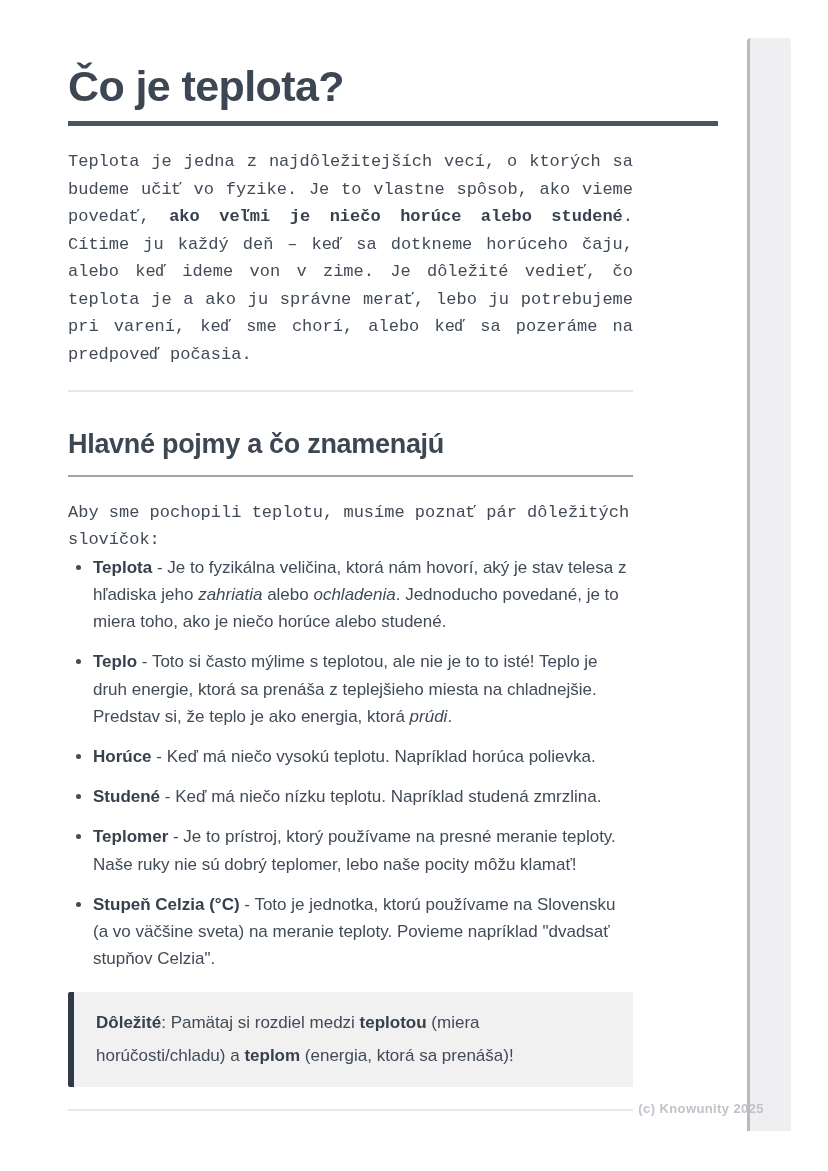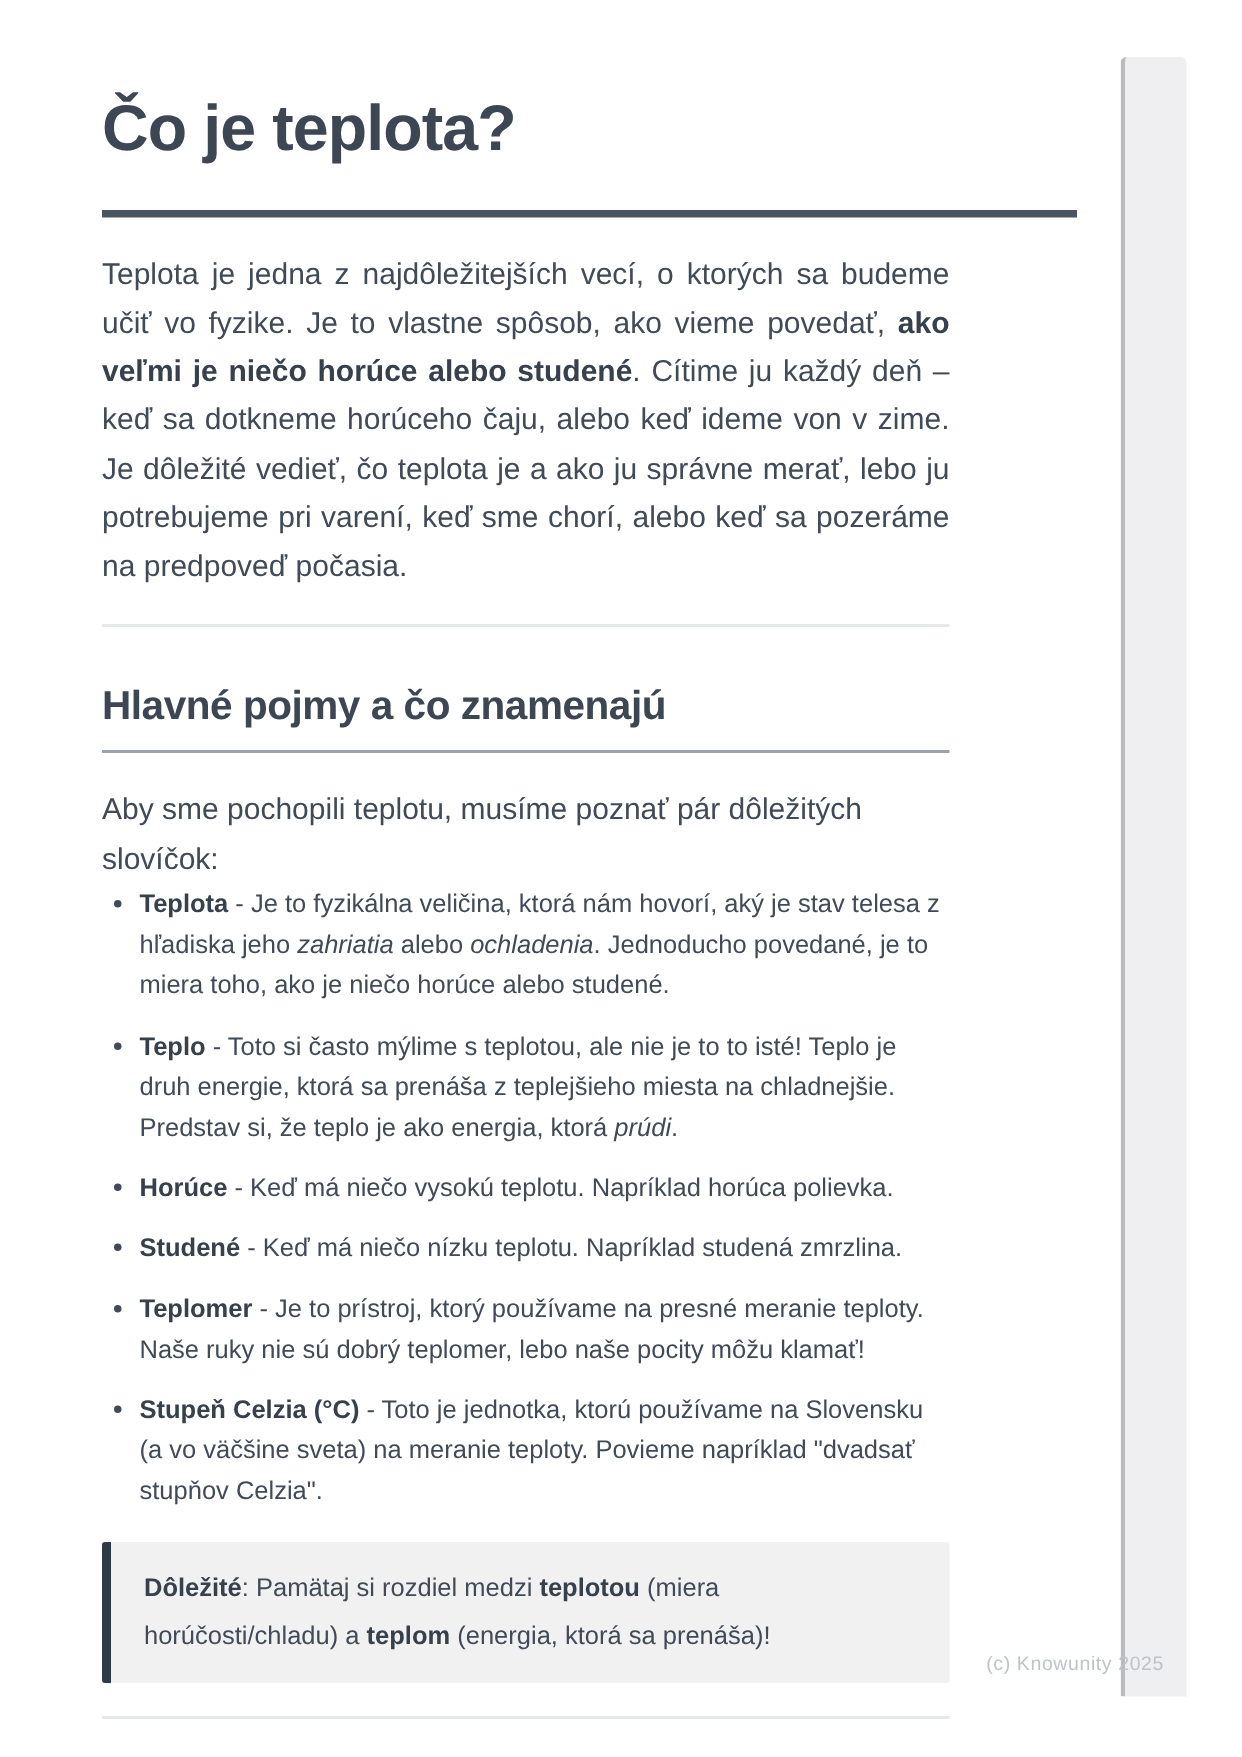--- a/index.html
+++ b/index.html
@@ -26,30 +26,30 @@
     position:absolute;left:747px;top:38px;width:44px;height:1093px;
     background:var(--scrollbar);
     border-left:3px solid var(--scrollbar-edge);
     border-radius:4px 4px 0 0;
     z-index:1;
   }
   .content{position:absolute;left:68px;top:0;width:650px;z-index:2;}
   .page-title{
     margin:62px 0 0;font-size:43px;line-height:1.12;font-weight:800;
     letter-spacing:-0.6px;color:var(--heading-text);
-    padding-bottom:30px;border-bottom:5px solid var(--accent-dark);
+    padding-bottom:11px;border-bottom:5px solid var(--accent-dark);
   }
   .section{width:565px;}
   .section-heading{
     margin:36px 0 0;font-size:27px;line-height:1.2;font-weight:800;
     letter-spacing:-0.3px;color:var(--heading-text);
     padding-bottom:14px;border-bottom:2px solid var(--heading-rule);
   }
   .para{
-    margin:22px 0 0;font-size:20px;line-height:1.62;color:var(--body-text);
+    margin:22px 0 0;font-size:17px;line-height:1.62;color:var(--body-text);font-family:Liberation Mono, monospace;
   }
   .justify{text-align:justify;}
   .divider{
     border:none;height:2px;background:var(--divider);
     margin:22px 0 0;width:565px;
   }
   .terms-list{
     margin:0 0 0;padding:0 0 0 25px;
   }
   .terms-list li{
@@ -60,23 +60,24 @@
     margin:20px 0 0;width:565px;
     background:var(--callout-bg);
     border-left:6px solid var(--callout-border);
     border-radius:2px;
     padding:15px 26px 15px 22px;
     font-size:17px;line-height:1.9;color:var(--body-text);
   }
   .b{font-weight:700;color:#37404d;}
   .i{font-style:italic;}
   .footer{
-    position:absolute;right:52px;top:1101px;
+    position:absolute;right:64px;top:1101px;
     font-size:13px;letter-spacing:0.4px;color:var(--footer-text);
     z-index:3;
+    font-weight:bold;
   }
 </style>
 </head>
 <body>
 
 <div class="scroll-strip"></div>
 
 <div class="content">
 
   <h1 class="page-title">Čo je teplota?</h1>

